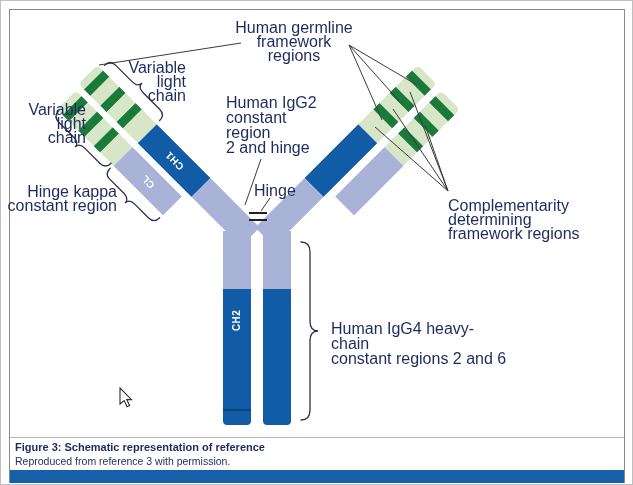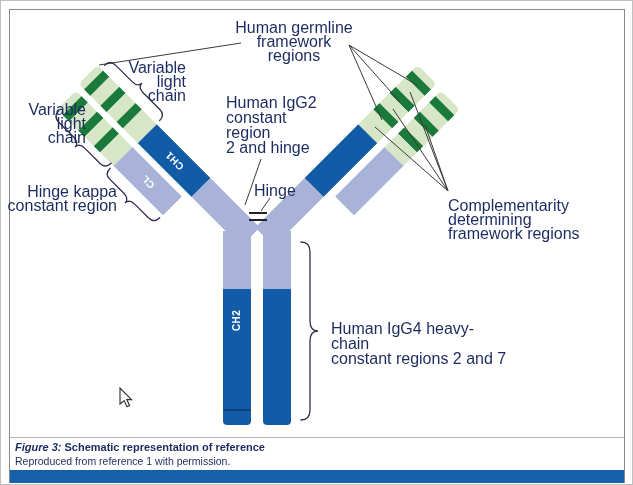--- a/index.html
+++ b/index.html
@@ -58,21 +58,21 @@
   #lbl-kappa{left:6px;top:184px;width:110px;text-align:right;}
   #lbl-igg2{left:225px;top:94px;width:95px;text-align:left;line-height:15px;}
   #lbl-hinge{left:253px;top:183px;width:44px;text-align:left;}
   #lbl-cdr{left:447px;top:180px;width:172px;text-align:left;margin-top:18px;}
   #lbl-igg4{left:330px;top:320px;width:180px;text-align:left;line-height:15px;}
 
   #cursor{position:absolute;left:118px;top:386px;z-index:9;}
 
   .caption{position:absolute;left:14px;z-index:6;}
   #caption-line1{top:440px;font-size:11px;font-weight:bold;}
-  #caption-label{font-style:italic;}
+  #caption-label{}
   #caption-title{margin-left:3px;}
   #caption-line2{top:454px;font-size:10.5px;}
 </style>
 </head>
 <body>
 
 <div id="page">
   <div id="frame"></div>
 
   <div class="leg" id="left-leg">
@@ -188,27 +188,27 @@
   </div>
   <div class="lbl" id="lbl-hinge">
     <span>Hinge</span>
   </div>
   <div class="lbl" id="lbl-cdr">
     <span>Complementarity determining</span>
     <span>framework regions</span>
   </div>
   <div class="lbl" id="lbl-igg4">
     <span>Human IgG4 heavy-chain</span>
-    <span>constant regions 2 and 7</span>
+    <span>constant regions 2 and 6</span>
   </div>
 
   <svg id="cursor" width="16" height="22">
     <path d="M1,1 L1,17 L5.2,13.6 L8,19.8 L10.6,18.6 L7.8,12.6 L12.5,12.6 Z" fill="#ffffff" stroke="#2b2b2b" stroke-width="1.1"></path>
   </svg>
 
   <div class="caption-rule"></div>
   <div class="caption" id="caption-line1">
     <span id="caption-label">Figure 3:</span><span id="caption-title">Schematic representation of reference</span>
   </div>
-  <div class="caption" id="caption-line2">Reproduced from reference 1 with permission.</div>
+  <div class="caption" id="caption-line2">Reproduced from reference 3 with permission.</div>
 
   <div class="footer-bar"></div>
 </div>
 
 </body></html>

